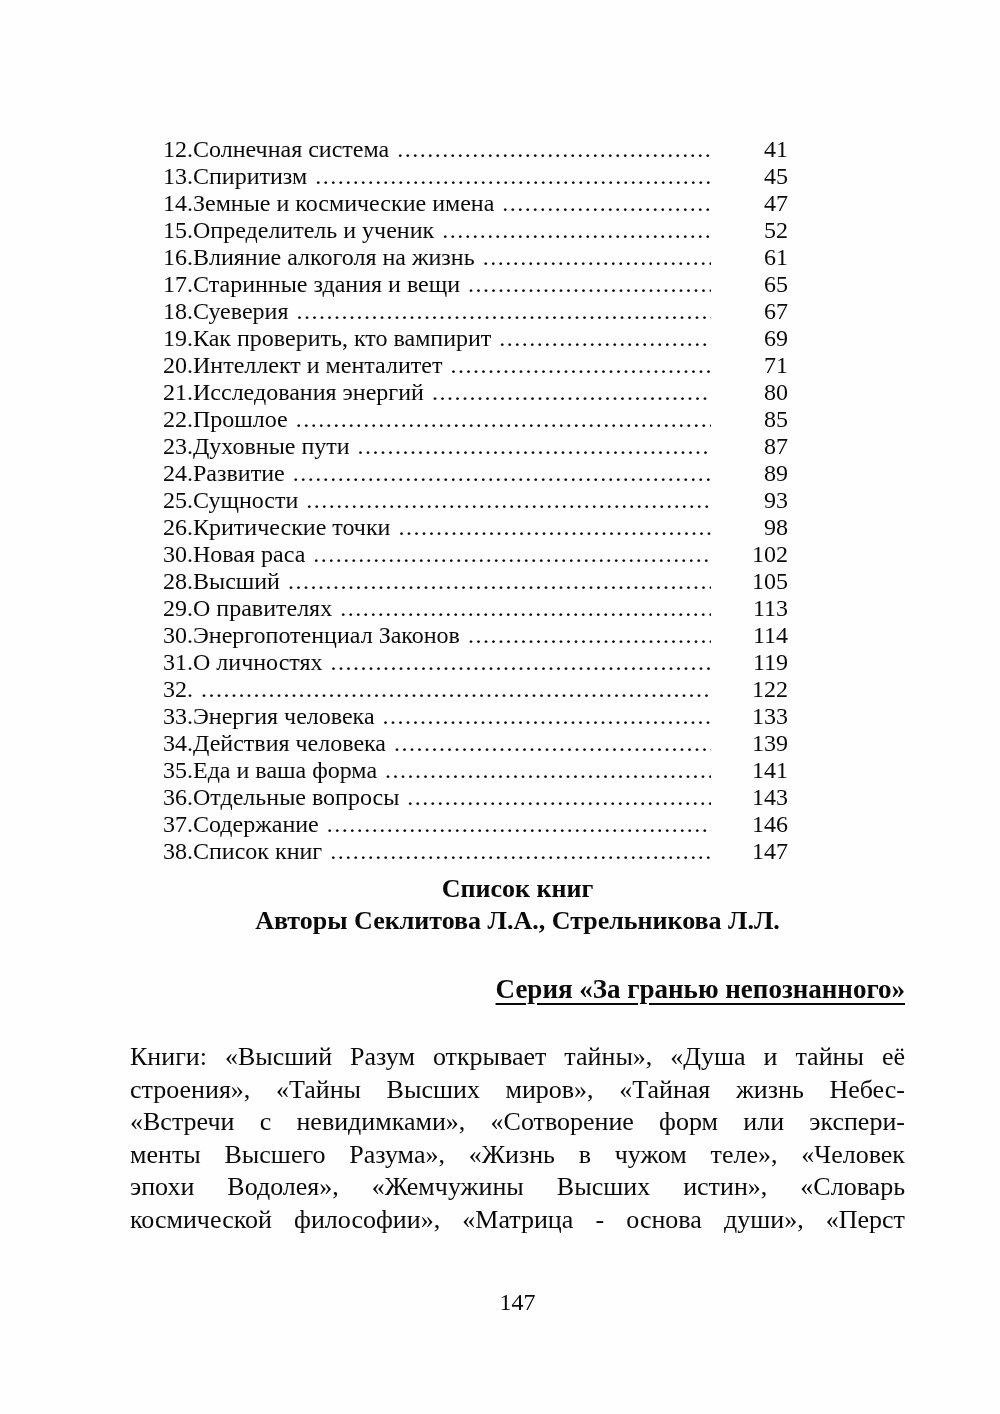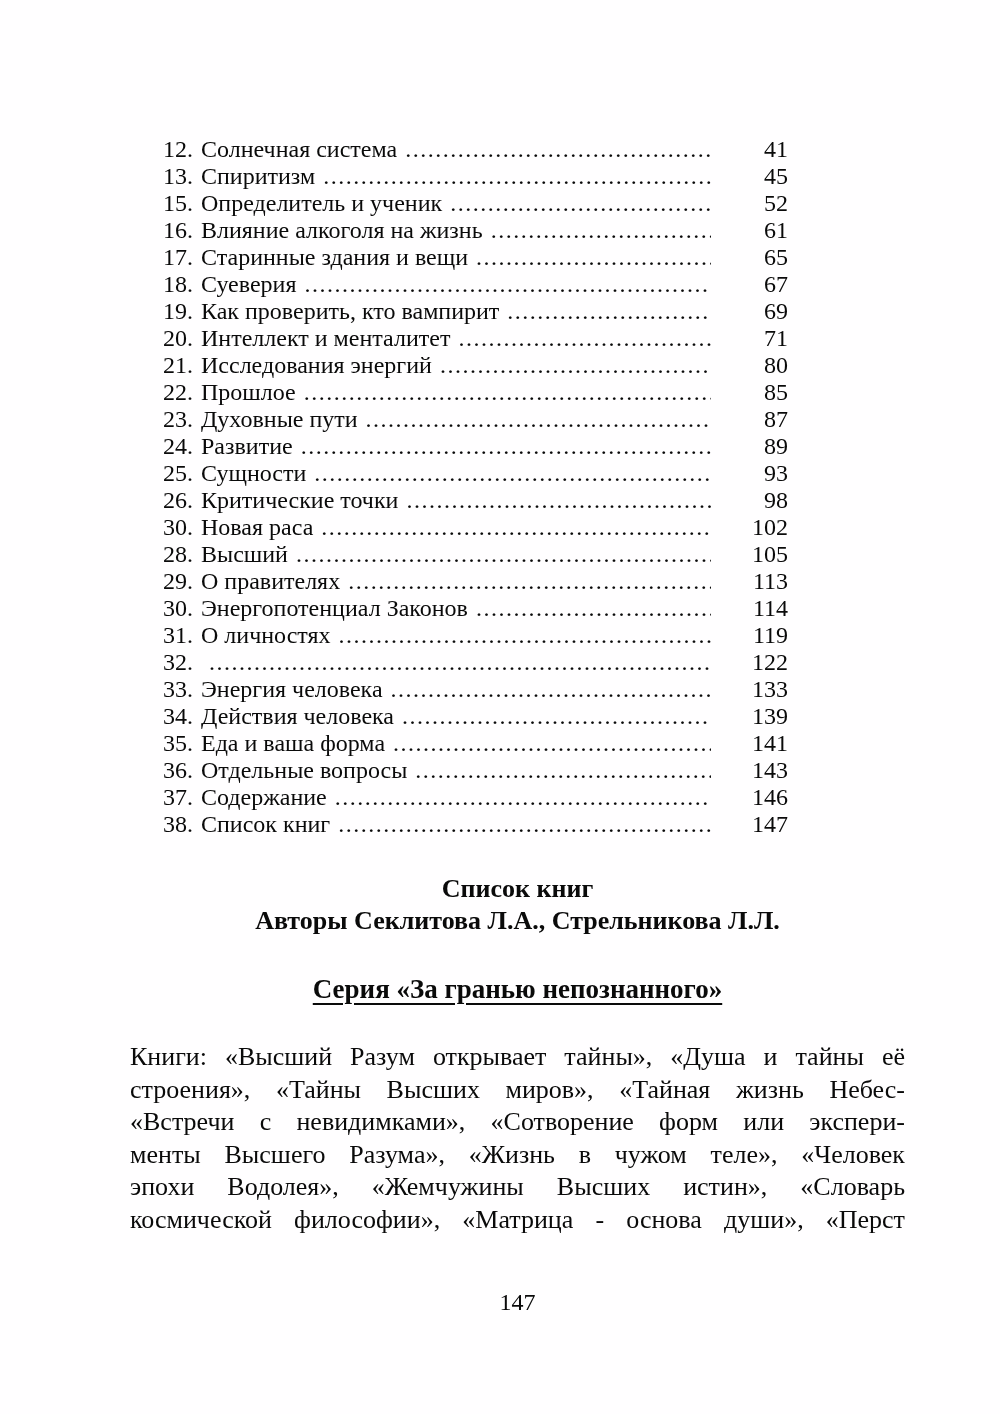--- a/index.html
+++ b/index.html
@@ -20,21 +20,21 @@
     left: 163px;
     width: 625px;
     font-size: 24px;
     line-height: 27px;
   }
   .toc-row {
     display: flex;
     align-items: baseline;
     white-space: nowrap;
   }
-  .toc-num { flex: 0 0 auto; margin-right: 8px; }
+  .toc-num { flex: 0 0 auto; }
   .toc-title { flex: 0 0 auto; }
   .toc-leader {
     flex: 1 1 auto;
     overflow: hidden;
     margin: 0 5px 0 8px;
     letter-spacing: 1.5px;
     min-width: 0;
   }
   .toc-leader::after {
     content: "....................................................................................................................................................................";
@@ -54,21 +54,21 @@
     text-align: center;
     font-weight: bold;
     font-size: 26px;
     line-height: 32px;
   }
   .series {
     position: absolute;
     top: 973px;
     left: 130px;
     width: 775px;
-    text-align: center;
+    text-align: right;
     font-weight: bold;
     font-size: 27px;
     line-height: 32px;
     text-decoration: underline;
     text-decoration-thickness: 2px;
     text-underline-offset: 5px;
   }
   
   .paragraph {
     position: absolute;
@@ -108,20 +108,26 @@
         <span class="toc-page">41</span>
       </div>
 
       <div class="toc-row">
         <span class="toc-num">13.</span>
         <span class="toc-title">Спиритизм</span>
         <span class="toc-leader"></span>
         <span class="toc-page">45</span>
       </div>
 
+      <div class="toc-row">
+        <span class="toc-num">14.</span>
+        <span class="toc-title">Земные и космические имена</span>
+        <span class="toc-leader"></span>
+        <span class="toc-page">47</span>
+      </div>
 
       <div class="toc-row">
         <span class="toc-num">15.</span>
         <span class="toc-title">Определитель и ученик</span>
         <span class="toc-leader"></span>
         <span class="toc-page">52</span>
       </div>
 
       <div class="toc-row">
         <span class="toc-num">16.</span>

